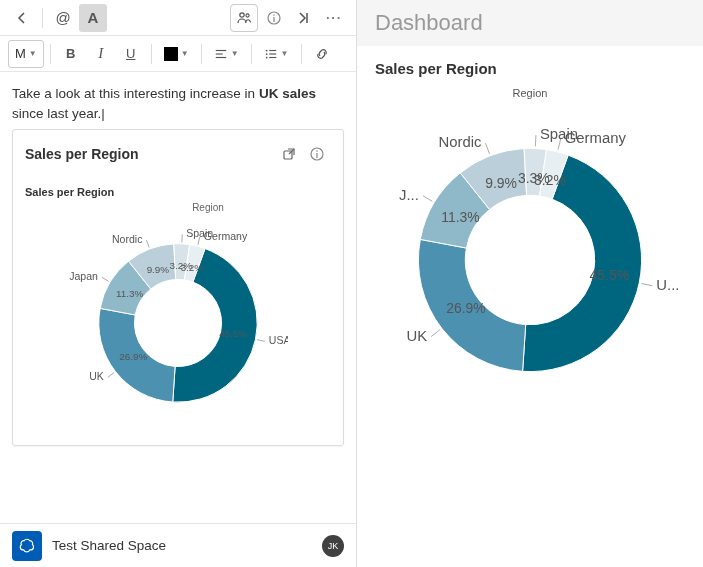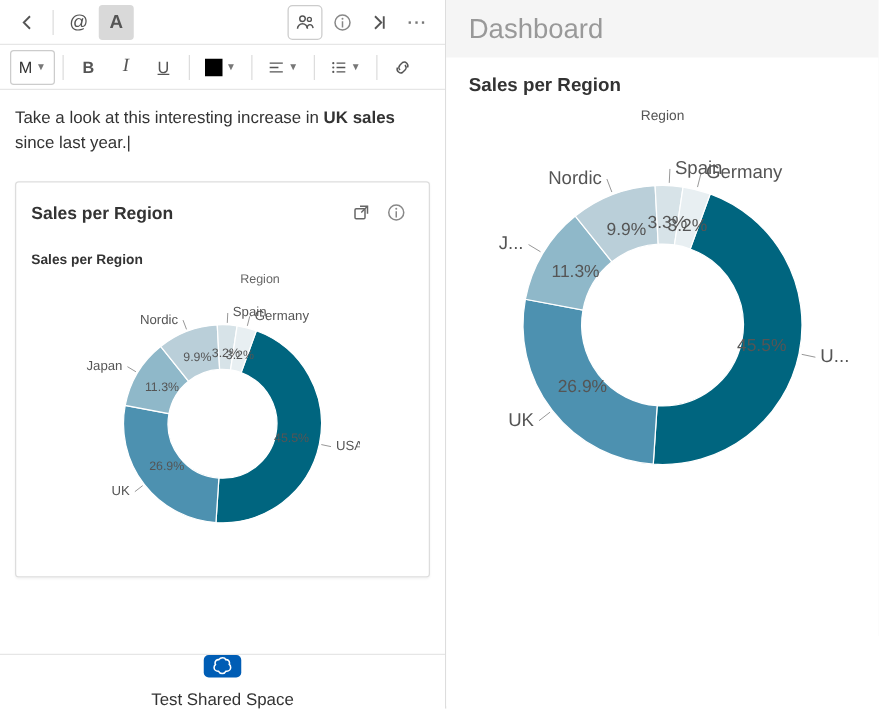--- a/index.html
+++ b/index.html
@@ -10,31 +10,31 @@
 .toolbar2 { height: 36px; display: flex; align-items: center; padding: 0 8px; border-bottom: 1px solid #e6e6e6; gap: 2px; }
 .tbtn { width: 28px; height: 28px; display: flex; align-items: center; justify-content: center; border-radius: 3px; cursor: pointer; color: #555; }
 .tbtn.on { background: #d9d9d9; }
 .tbtn svg { width: 16px; height: 16px; }
 .vsep { width: 1px; height: 20px; background: #ddd; margin: 0 4px; }
 .dd { display: flex; align-items: center; height: 28px; padding: 0 6px; border-radius: 3px; cursor: pointer; gap: 3px; }
 .caret { font-size: 8px; color: #777; }
 .colorbox { width: 14px; height: 14px; background: #000; }
 .content { flex: 1; padding: 12px; overflow: auto; }
 .heading { font-size: 15px; font-weight: 600; padding-bottom: 6px; border-bottom: 1px solid #ccc; margin-bottom: 12px; }
-.para { font-size: 13.5px; line-height: 1.5; margin-bottom: 20px; }
+.para { font-size: 13.5px; line-height: 1.5; margin-bottom: 4px; }
 .bold { font-weight: 600; }
 .card { border: 1px solid #ddd; border-radius: 3px; box-shadow: 0 1px 2px rgba(0,0,0,0.05); }
 .card-head { display: flex; align-items: center; padding: 10px 12px; }
 .card-title { font-weight: 600; font-size: 14px; flex: 1; }
 .card-body { padding: 8px 12px 12px; }
 .subtitle { font-size: 11px; font-weight: 600; margin-bottom: 4px; }
 .legendtitle { font-size: 10px; color: #666; text-align: center; }
 .donutwrap { position: relative; }
 .donutwrap svg { display: block; margin: 0 auto; }
-.footer { height: 44px; border-top: 1px solid #e6e6e6; display: flex; align-items: center; padding: 0 12px; gap: 10px; flex-direction: column; }
+.footer { height: 44px; border-top: 1px solid #e6e6e6; display: flex; align-items: center; padding: 0 12px; gap: 10px; }
 .footer-icon { width: 30px; height: 30px; background: #005db5; border-radius: 4px; display: flex; align-items: center; justify-content: center; color: #fff; }
 .footer-text { font-size: 13.5px; flex: 1; }
 .avatar { width: 22px; height: 22px; border-radius: 50%; background: #404040; color: #fff; font-size: 9px; display: flex; align-items: center; justify-content: center; }
 .dash-title { font-size: 22px; color: #999; padding: 10px 18px; font-weight: 400; }
 .dash-body { background: #fff; margin: 0; padding: 14px 18px; height: calc(567px - 48px); }
 .dash-chart-title { font-size: 15px; font-weight: 600; margin-bottom: 10px; }
 .dash-legend { font-size: 11px; color: #555; text-align: center; margin-bottom: 6px; }
 text { font-family: inherit; }
 </style>
 </head>

